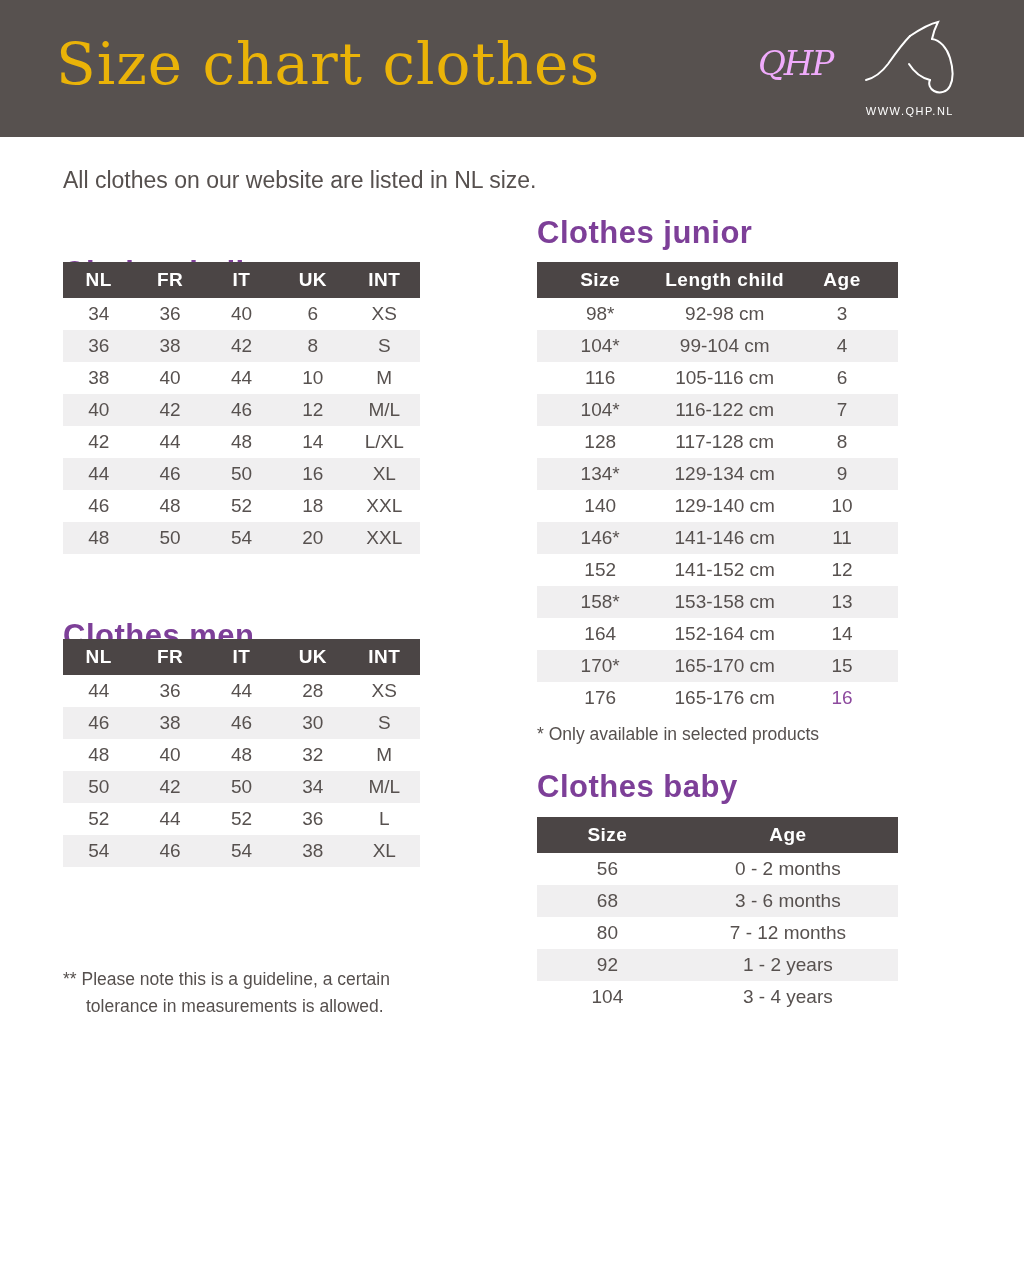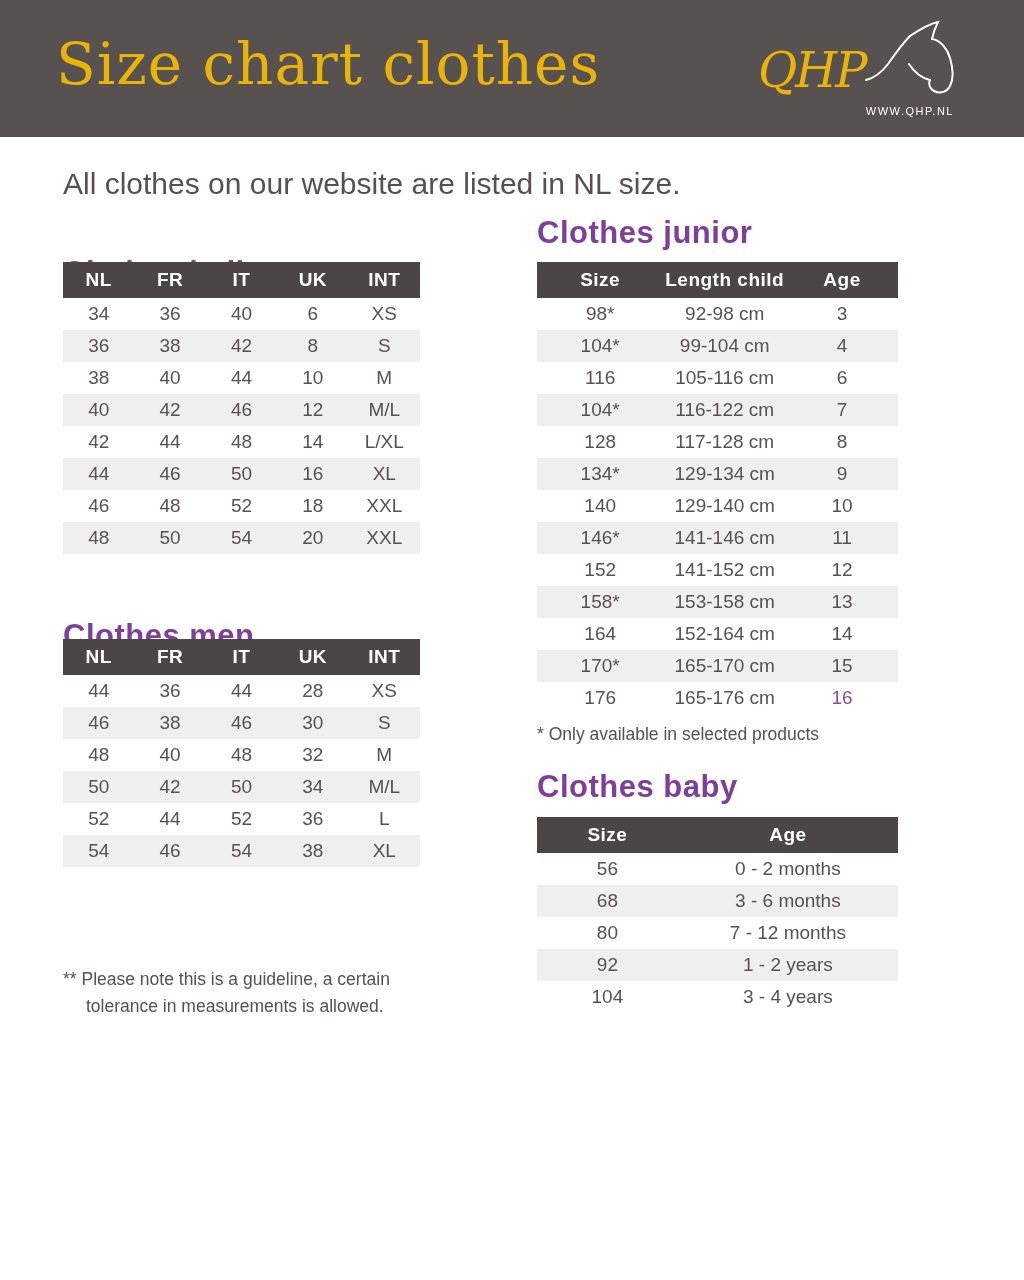--- a/index.html
+++ b/index.html
@@ -28,38 +28,38 @@
     white-space: nowrap;
   }
   .logo {
     position: absolute; right: 66px; top: 20px;
     width: 200px; height: 100px;
   }
   .logo-brand {
     position: absolute; left: 0; top: 26px;
     font-family: "DejaVu Serif", serif;
     font-style: italic;
-    font-size: 48px;
+    font-size: 34px;
     line-height: 1;
-    color: #eab308;
+    color: #f0abfc;
     letter-spacing: -2px;
   }
   .logo-horse { position: absolute; right: 2px; top: 0; }
   .logo-site {
     position: absolute; right: 4px; top: 77px;
     font-size: 11px;
     letter-spacing: 1.5px;
     color: #ffffff;
     margin-top: 8px;
   }
 
   
   .intro {
     position: absolute; left: 63px; top: 167px;
-    font-size: 30px;
+    font-size: 23px;
     color: #56504e;
   }
 
   
   .section-heading {
     position: absolute;
     font-size: 31px;
     font-weight: bold;
     color: #7d3f98;
     letter-spacing: 0.5px;

